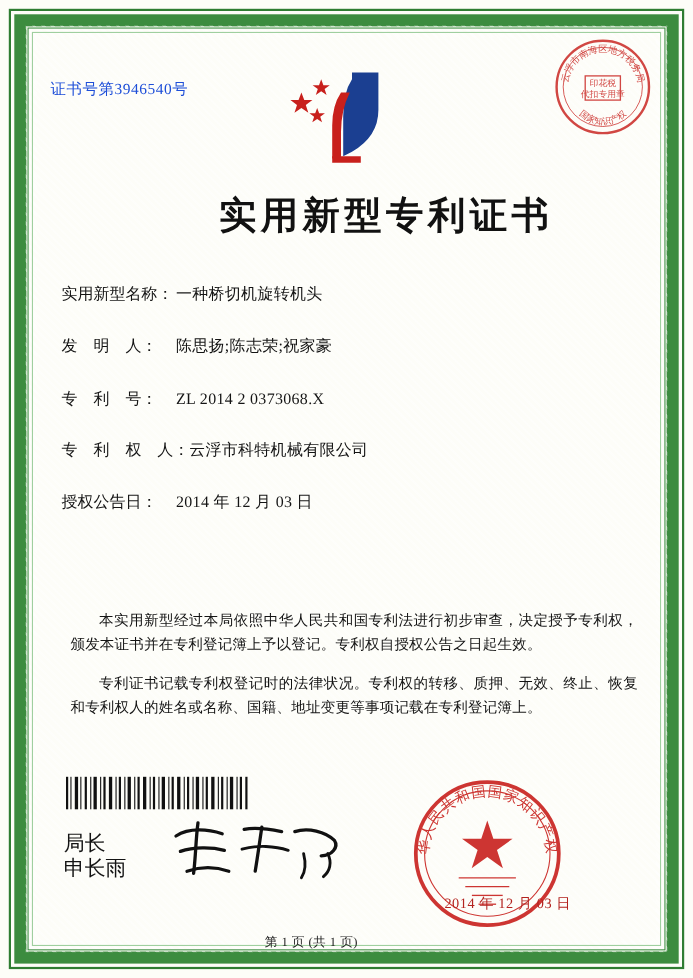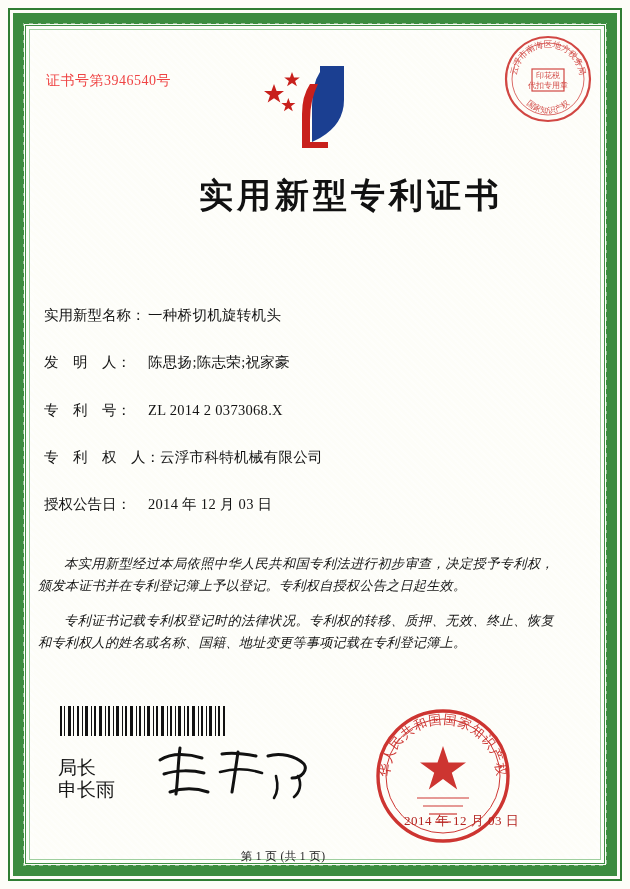--- a/index.html
+++ b/index.html
@@ -78,21 +78,21 @@
     height: 831px;
     border: 1px solid #9fcf9f;
     box-sizing: border-box;
   }
 
   
   .cert-number {
     position: absolute;
     left: 46px; top: 72px;
     font-size: 14px;
-    color: #ef4444;
+    color: #1d4ed8;
     letter-spacing: 0.5px;
     white-space: nowrap;
   }
 
   .logo {
     position: absolute;
     left: 258px; top: 62px;
     width: 110px; height: 90px;
   }
   .logo svg { display: block; }
@@ -113,23 +113,22 @@
     font-weight: bold;
     letter-spacing: 4px;
     color: #111;
     font-family: "Liberation Serif", serif;
     padding-left: 36px;
   }
 
   
   .fields {
     position: absolute;
-    left: 44px; top: 258px;
+    left: 56px; top: 258px;
     width: 520px;
-    margin-top: 47px;
   }
   .field-row {
     font-size: 14.5px;
     color: #141414;
     margin-bottom: 27px;
     line-height: 1.4;
     white-space: nowrap;
   }
   .field-label {
     display: inline-block;
@@ -137,23 +136,22 @@
     letter-spacing: 0px;
   }
   .field-value {
     display: inline;
     letter-spacing: 0.3px;
   }
 
   
   .paragraphs {
     position: absolute;
-    left: 38px; top: 540px;
+    left: 64px; top: 540px;
     width: 516px;
-    font-style: italic;
   }
   .para {
     font-size: 13.2px;
     line-height: 22px;
     color: #141414;
     text-indent: 26px;
     text-align: justify;
     margin-bottom: 2px;
     letter-spacing: 0.2px;
   }

